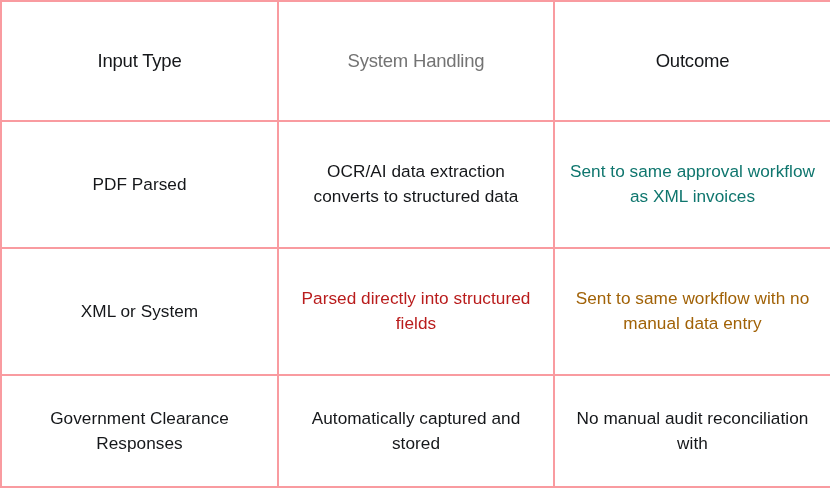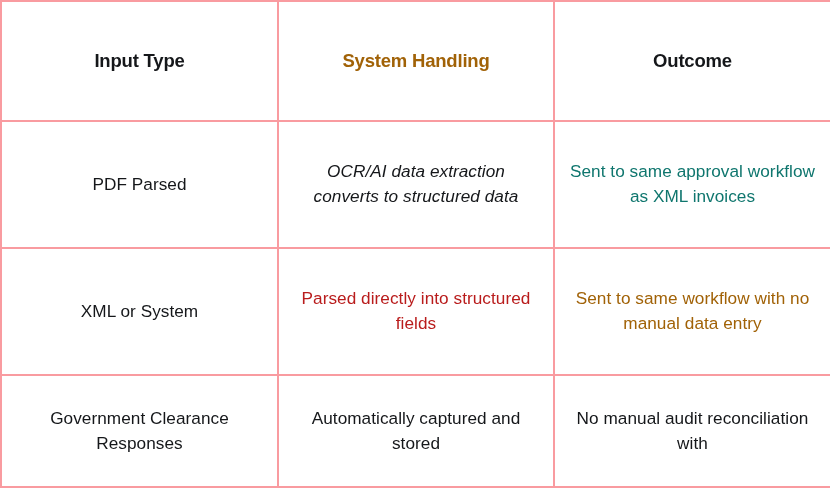--- a/index.html
+++ b/index.html
@@ -31,21 +31,21 @@
     border: 2px solid #f99ba0;
     text-align: center;
     vertical-align: middle;
     color: #15171a;
     padding: 6px 14px;
     box-sizing: border-box;
   }
 
   #comparison-table thead th {
     height: 120px;
-    font-weight: 700;
+    font-weight: 400;
     font-size: 18.5px;
     letter-spacing: -0.2px;
     line-height: 1.3;
     margin-top: 40px;
   }
 
   #comparison-table tbody td {
     font-weight: 400;
     font-size: 17.2px;
     line-height: 1.47;
@@ -66,34 +66,34 @@
   <colgroup>
     <col class="c1">
     <col class="c2">
     <col class="c3">
   </colgroup>
   <thead>
     <tr>
       <th style="border-color: rgb(249, 155, 160); color: rgb(21, 23, 26);">
         <span class="cell-text">Input Type</span>
       </th>
-      <th style="border-color: rgb(249, 155, 160); color: #a16207;">
+      <th style="border-color: rgb(249, 155, 160); color: #737373;">
         <span class="cell-text">System Handling</span>
       </th>
       <th style="border-color: rgb(249, 155, 160); color: rgb(21, 23, 26);">
         <span class="cell-text">Outcome</span>
       </th>
     </tr>
   </thead>
   <tbody>
     <tr>
       <td style="border-color: rgb(249, 155, 160); color: rgb(21, 23, 26);">
         <span class="cell-text">PDF Parsed</span>
       </td>
-      <td style="border-color: rgb(249, 155, 160); color: rgb(21, 23, 26); font-style: italic;">
+      <td style="border-color: rgb(249, 155, 160); color: rgb(21, 23, 26);">
         <span class="cell-text">OCR/AI data extraction converts to structured data</span>
       </td>
       <td style="border-color: rgb(249, 155, 160); color: #0f766e;">
         <span class="cell-text">Sent to same approval workflow as XML invoices</span>
       </td>
     </tr>
     <tr>
       <td style="border-color: rgb(249, 155, 160); color: rgb(21, 23, 26);">
         <span class="cell-text">XML or System</span>
       </td>

